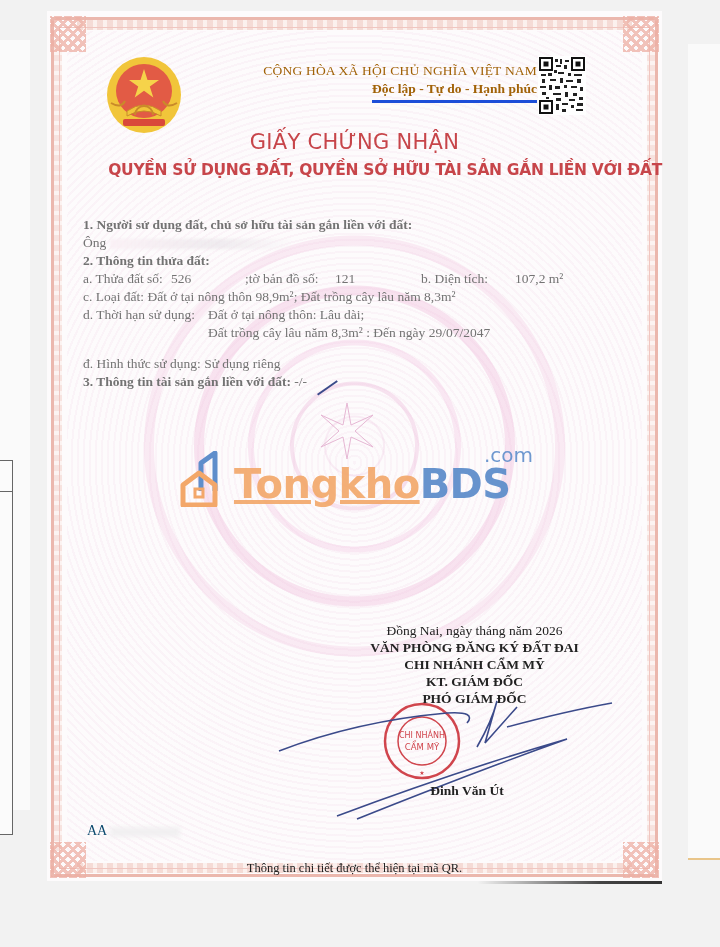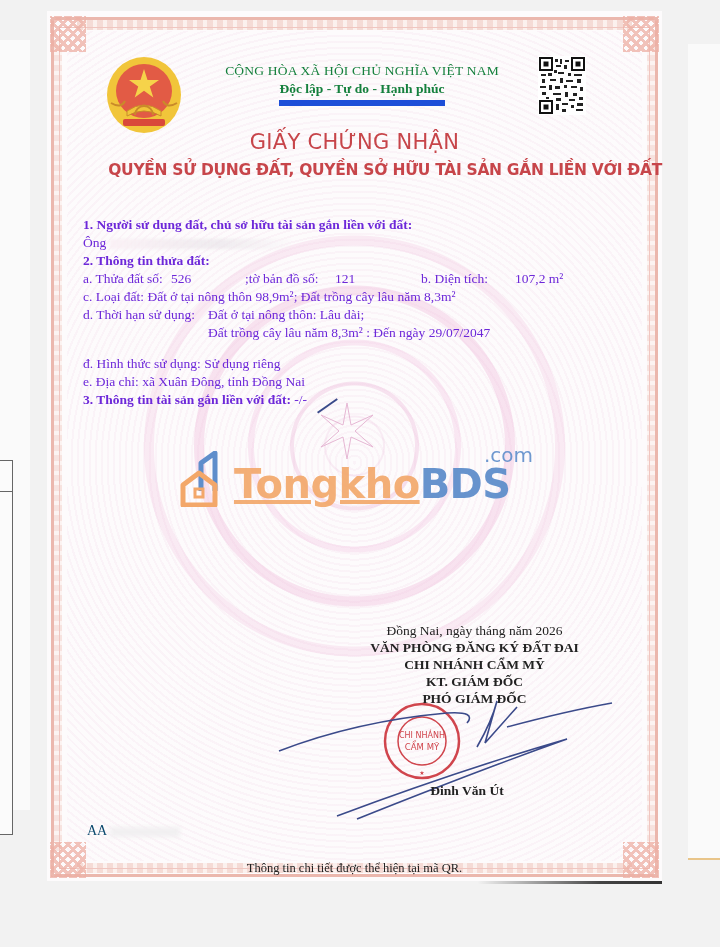--- a/index.html
+++ b/index.html
@@ -26,28 +26,28 @@
   .guilloche { position:absolute; left:20px; top:20px; right:20px; bottom:20px;
     background:
       radial-gradient(circle at 50% 50%, transparent 0 28px, rgba(235,190,220,.25) 29px 30px, transparent 31px 60px, rgba(235,180,215,.35) 61px 64px, transparent 65px 100px, rgba(240,185,220,.30) 101px 106px, transparent 107px 150px, rgba(238,180,215,.35) 151px 160px, transparent 161px 200px, rgba(240,190,220,.28) 201px 210px, transparent 211px),
       repeating-radial-gradient(circle at 50% 52%, rgba(230,175,210,.10) 0 2px, transparent 2px 6px);
   }
   .sun { position:absolute; left:270px; top:390px; width:60px; height:60px; }
 
   .emblem { position:absolute; left:58px; top:42px; width:78px; height:82px; }
   .qr { position:absolute; left:491px; top:45px; width:48px; height:59px; }
 
-  .header-center { position:absolute; left:140px; top:52px; width:350px; text-align:center; color:#15803d; }
+  .header-center { position:absolute; left:140px; top:52px; width:350px; text-align:right; color:#a16207; }
   .nation { font-size:13.5px; letter-spacing:.2px; }
-  .motto { font-size:13.5px; font-weight:bold; margin-top:2px; display:inline-block; padding-bottom:3px; border-bottom:6px solid #1d4ed8; }
+  .motto { font-size:13.5px; font-weight:bold; margin-top:2px; display:inline-block; padding-bottom:3px; border-bottom:3px solid #1d4ed8; }
 
   .title { position:absolute; left:0; right:0; top:119px; text-align:center; font-family:"DejaVu Sans", sans-serif; color:#c7454a; font-size:21px; letter-spacing:.3px; }
   .subtitle { position:absolute; left:0; right:0; top:150px; text-align:right; font-family:"DejaVu Sans", sans-serif; color:#c7454a; font-size:15.5px; font-weight:bold; letter-spacing:-.3px; white-space:nowrap; }
 
-  .content { position:absolute; left:36px; top:205px; width:560px; color:#6d28d9; font-size:13.5px; line-height:18px; }
+  .content { position:absolute; left:36px; top:205px; width:560px; color:#737373; font-size:13.5px; line-height:18px; }
   .row { position:relative; height:18px; white-space:nowrap; }
   .bold { font-weight:bold; }
   .abs { position:absolute; top:0;font-family:Liberation Serif, serif; }
   .blur { display:inline-block; width:180px; height:10px; background: linear-gradient(90deg, rgba(250,240,245,.9), rgba(230,225,230,.6) 60%, rgba(250,245,248,.2)); vertical-align:middle; filter: blur(1.5px); }
   .sig-mini { display:inline-block; width:24px; height:14px; border-bottom:2px solid #3a4a8a; transform: rotate(-35deg); margin-left:2px; vertical-align:middle; }
 
   .watermark { position:absolute; left:132px; top:432px; width:380px; height:70px; }
   .wm-text { position:absolute; left:55px; top:18px; font-family:"DejaVu Sans", sans-serif; font-size:40px; font-weight:bold; letter-spacing:-.5px; white-space:nowrap; }
   .wm-tongkho { color:#f3a769; opacity:.9;text-decoration:underline; }
   .wm-bds { color:#5f8ecb; opacity:.95; }
@@ -178,21 +178,20 @@
     </div>
     <div class="row">c. Loại đất: Đất ở tại nông thôn 98,9m²; Đất trồng cây lâu năm 8,3m²</div>
     <div class="row">
       <span class="abs" style="left:0">d. Thời hạn sử dụng:</span>
       <span class="abs" style="left:125px">Đất ở tại nông thôn: Lâu dài;</span>
     </div>
     <div class="row">
       <span class="abs" style="left:125px">Đất trồng cây lâu năm 8,3m² : Đến ngày 29/07/2047</span>
     </div>
     <div class="row" style="margin-top:13px">đ. Hình thức sử dụng: Sử dụng riêng</div>
-    <div class="row">e. Địa chỉ: xã Xuân Đông, tỉnh Đồng Nai</div>
     <div class="row bold">
       <span>3. Thông tin tài sản gắn liền với đất:</span>
       <span style="font-weight:normal">-/-</span>
       <span class="sig-mini"></span>
     </div>
   </div>
 
   <div class="watermark">
     <svg class="wm-icon" viewBox="0 0 55 56">
       <path d="M22 40 L22 12 L36 2 L36 40" fill="none" stroke="#5f8ecb" stroke-width="5" stroke-linejoin="round"></path>

